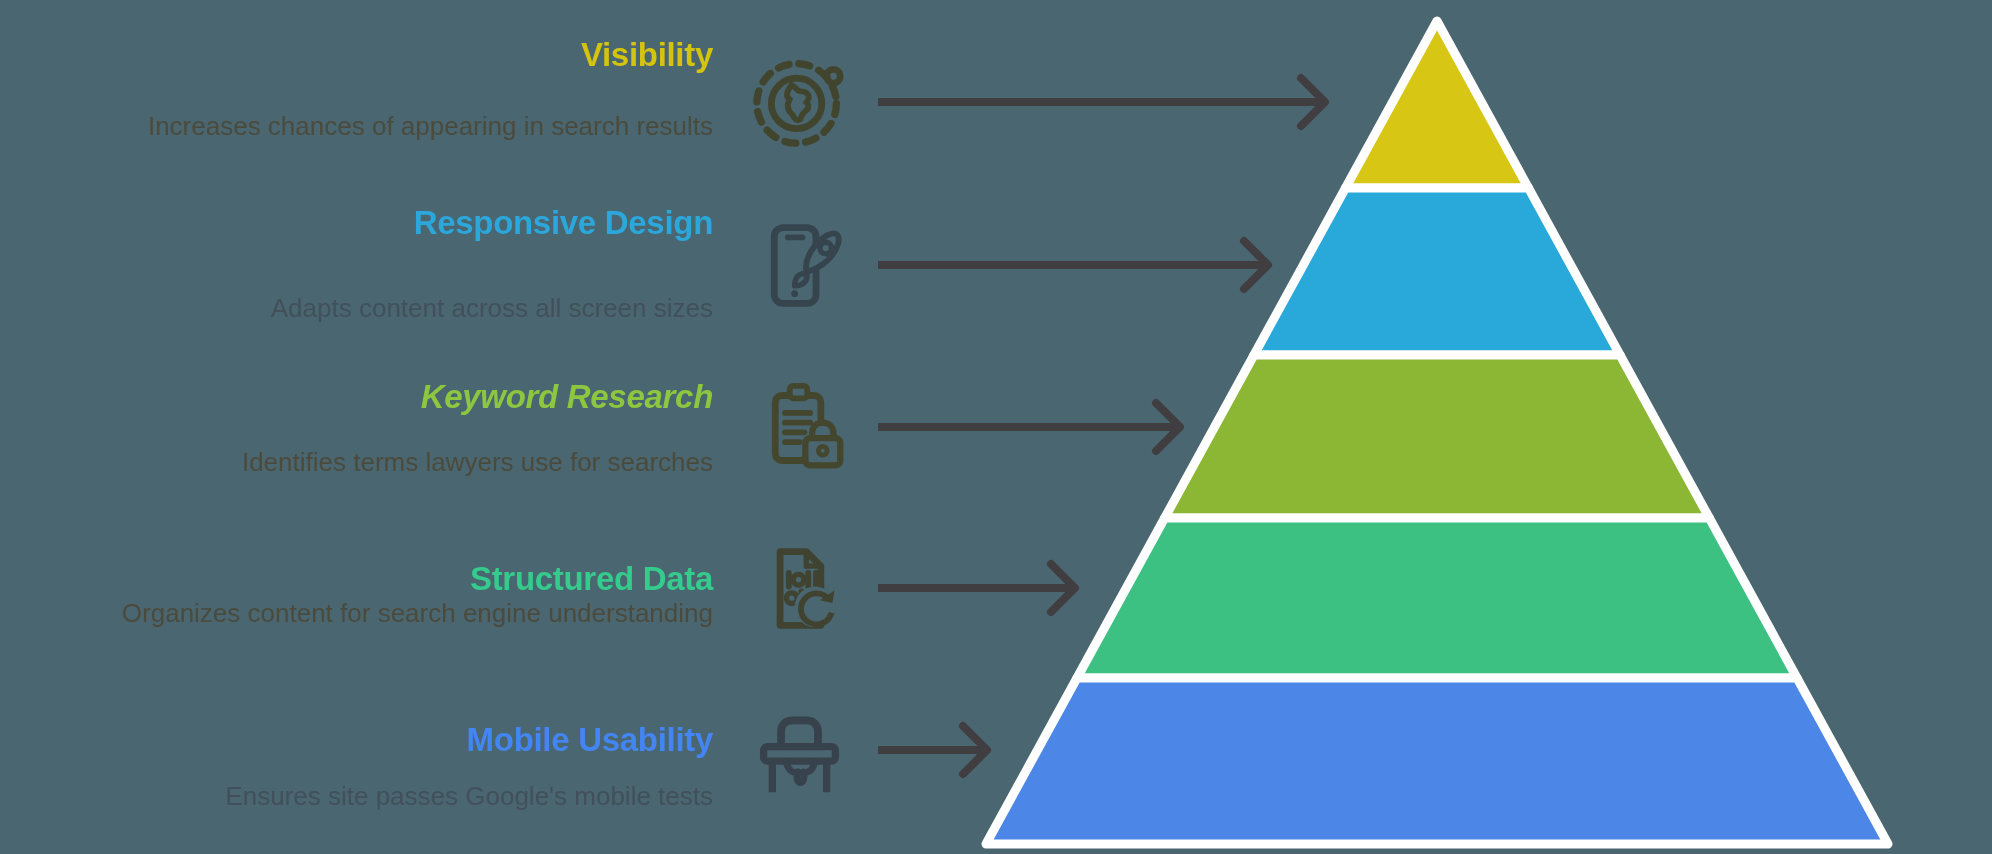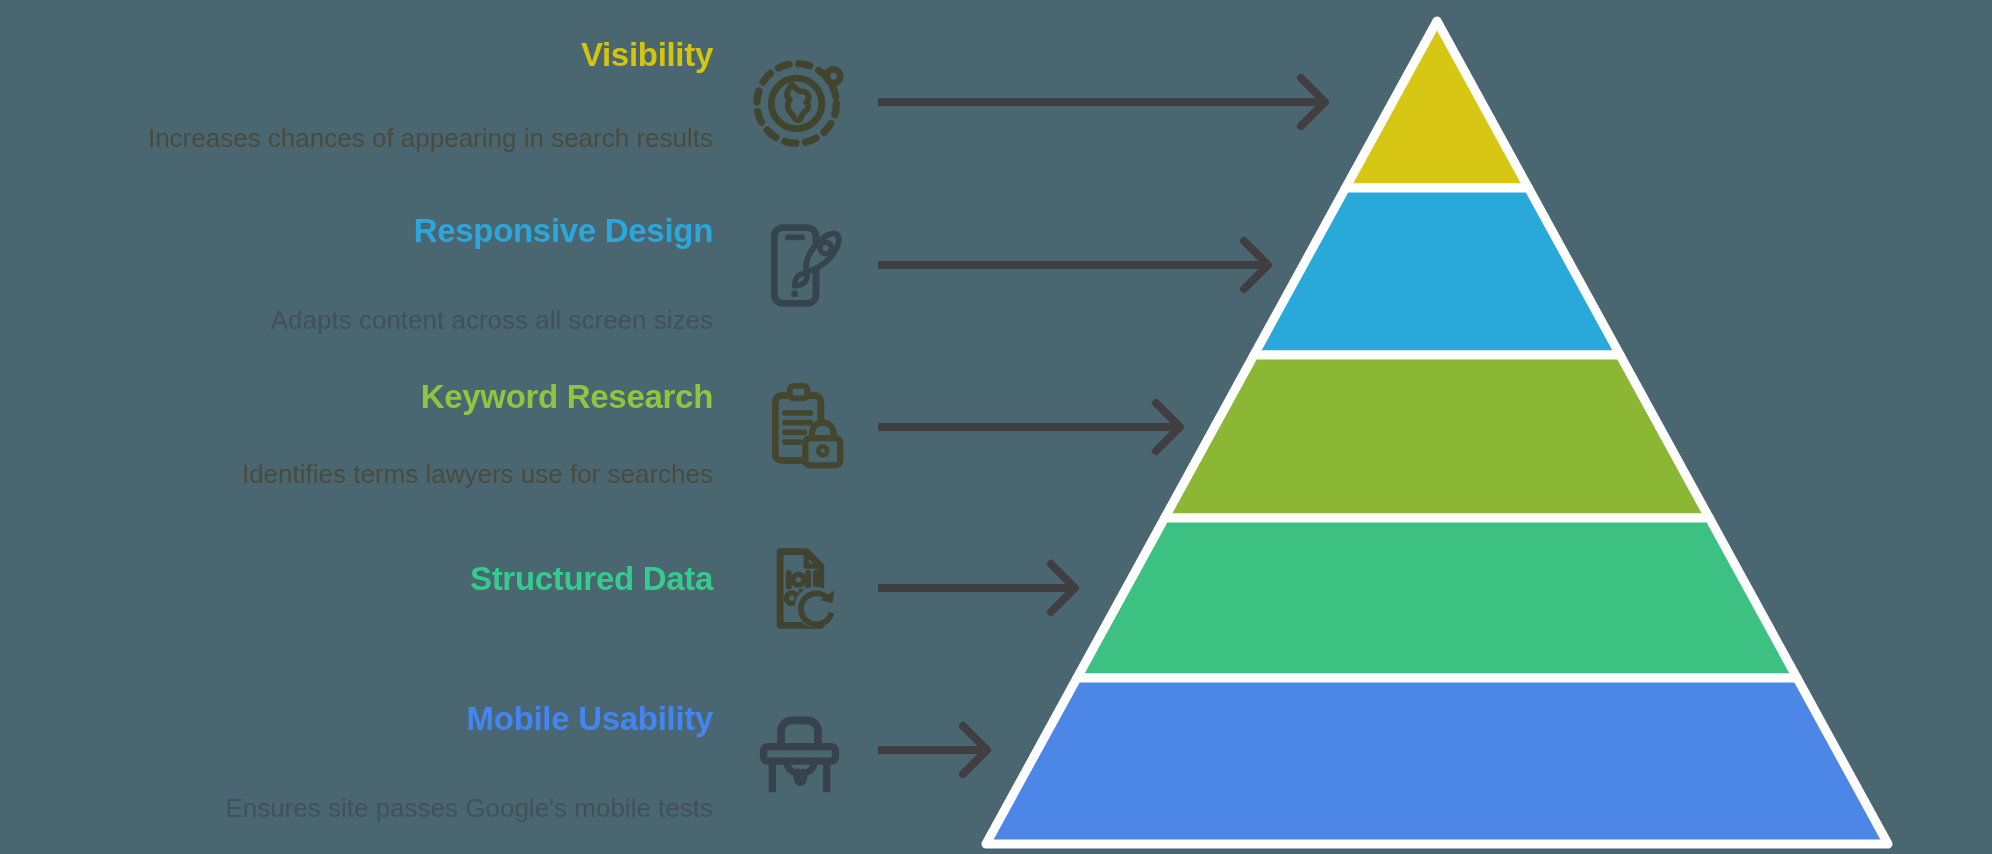--- a/index.html
+++ b/index.html
@@ -17,21 +17,21 @@
   }
   .row-title{
     position:absolute;right:0;width:713px;
     text-align:right;
     font-size:33px;font-weight:bold;line-height:38px;
     letter-spacing:-0.3px;
   }
   .row-desc{
     position:absolute;right:0;max-width:600px;
     text-align:right;
-    font-size:26px;font-weight:400;line-height:37px;margin-top:12px;
+    font-size:26px;font-weight:400;line-height:37px;
   }
   .row-icon{
     position:absolute;width:97px;height:97px;left:751px;
   }
 </style>
 </head>
 <body>
 
 <div class="canvas" id="canvas" style="background: rgb(74, 102, 112);">
   <svg class="diagram" id="diagram-svg" viewBox="0 0 1992 854">
@@ -57,26 +57,27 @@
         <polyline points="1051,564 1075,588 1051,612" fill="none" stroke="#413E42" stroke-width="8" stroke-linecap="round" stroke-linejoin="round"></polyline>
       </g>
       <g>
         <line x1="878" y1="750" x2="983" y2="750" stroke="#413E42" stroke-width="8"></line>
         <polyline points="963,726 987,750 963,774" fill="none" stroke="#413E42" stroke-width="8" stroke-linecap="round" stroke-linejoin="round"></polyline>
       </g>
     </svg>
   <div class="text-col" id="text-col">
       <div class="row-title" style="top: 36px; color: rgb(213, 196, 14);">Visibility</div>
       <div class="row-desc" style="top: 108px; color: rgb(75, 75, 61);">Increases chances of appearing in search results</div>
-      <div class="row-title" style="top: 212px; color: rgb(43, 167, 219);">Responsive Design</div>
+      <div class="row-title" style="top: 204px; color: rgb(43, 167, 219);">Responsive Design</div>
       <div class="row-desc" style="top: 290px; color: rgb(66, 80, 90);">Adapts content across all screen sizes</div>
-      <div class="row-title" style="top: 378px; color: rgb(141, 198, 63);">Keyword Research</div>
+      <div class="row-title" style="top: 378px; color: rgb(141, 198, 63); font-style: italic;">Keyword Research</div>
       <div class="row-desc" style="top: 444px; color: rgb(75, 75, 61);">Identifies terms lawyers use for searches</div>
       <div class="row-title" style="top: 520px; color: rgb(53, 203, 141); margin-top: 40px;">Structured Data</div>
-      <div class="row-title" style="top: 700px; color: rgb(67, 133, 243);">Mobile Usability</div>
+      <div class="row-desc" style="top: 595px; color: rgb(75, 75, 61);">Organizes content for search engine understanding</div>
+      <div class="row-title" style="top: 721px; color: rgb(67, 133, 243);">Mobile Usability</div>
       <div class="row-desc" style="top: 778px; color: rgb(66, 80, 90);">Ensures site passes Google's mobile tests</div>
     </div>
 <svg class="row-icon" viewBox="0 0 100 100" style="top: 52px; color: rgb(66, 69, 46);">
       <circle cx="47" cy="53" r="41" fill="none" stroke="currentColor" stroke-width="7.5" stroke-dasharray="11.5 10.2" stroke-linecap="round"></circle>
       <circle cx="47" cy="53" r="26" fill="none" stroke="currentColor" stroke-width="7"></circle>
       <path d="M42 34c-5 6-7 12-2 15-4 5-2 12 3 16 1 4 5 7 8 4 1-3 2-6 5-8 4-3 4-7 1-9 4-4 3-9-2-11-2-1-5 0-6-1-2-2-4-4-7-6z" fill="none" stroke="currentColor" stroke-width="6" stroke-linejoin="round"></path>
       <circle cx="85" cy="25" r="7" fill="none" stroke="currentColor" stroke-width="7"></circle>
     </svg>
     <svg class="row-icon" viewBox="0 0 100 100" style="top: 218px; color: rgb(54, 68, 78);">
       <rect x="24" y="10" width="43" height="78" rx="9" fill="none" stroke="currentColor" stroke-width="7"></rect>

